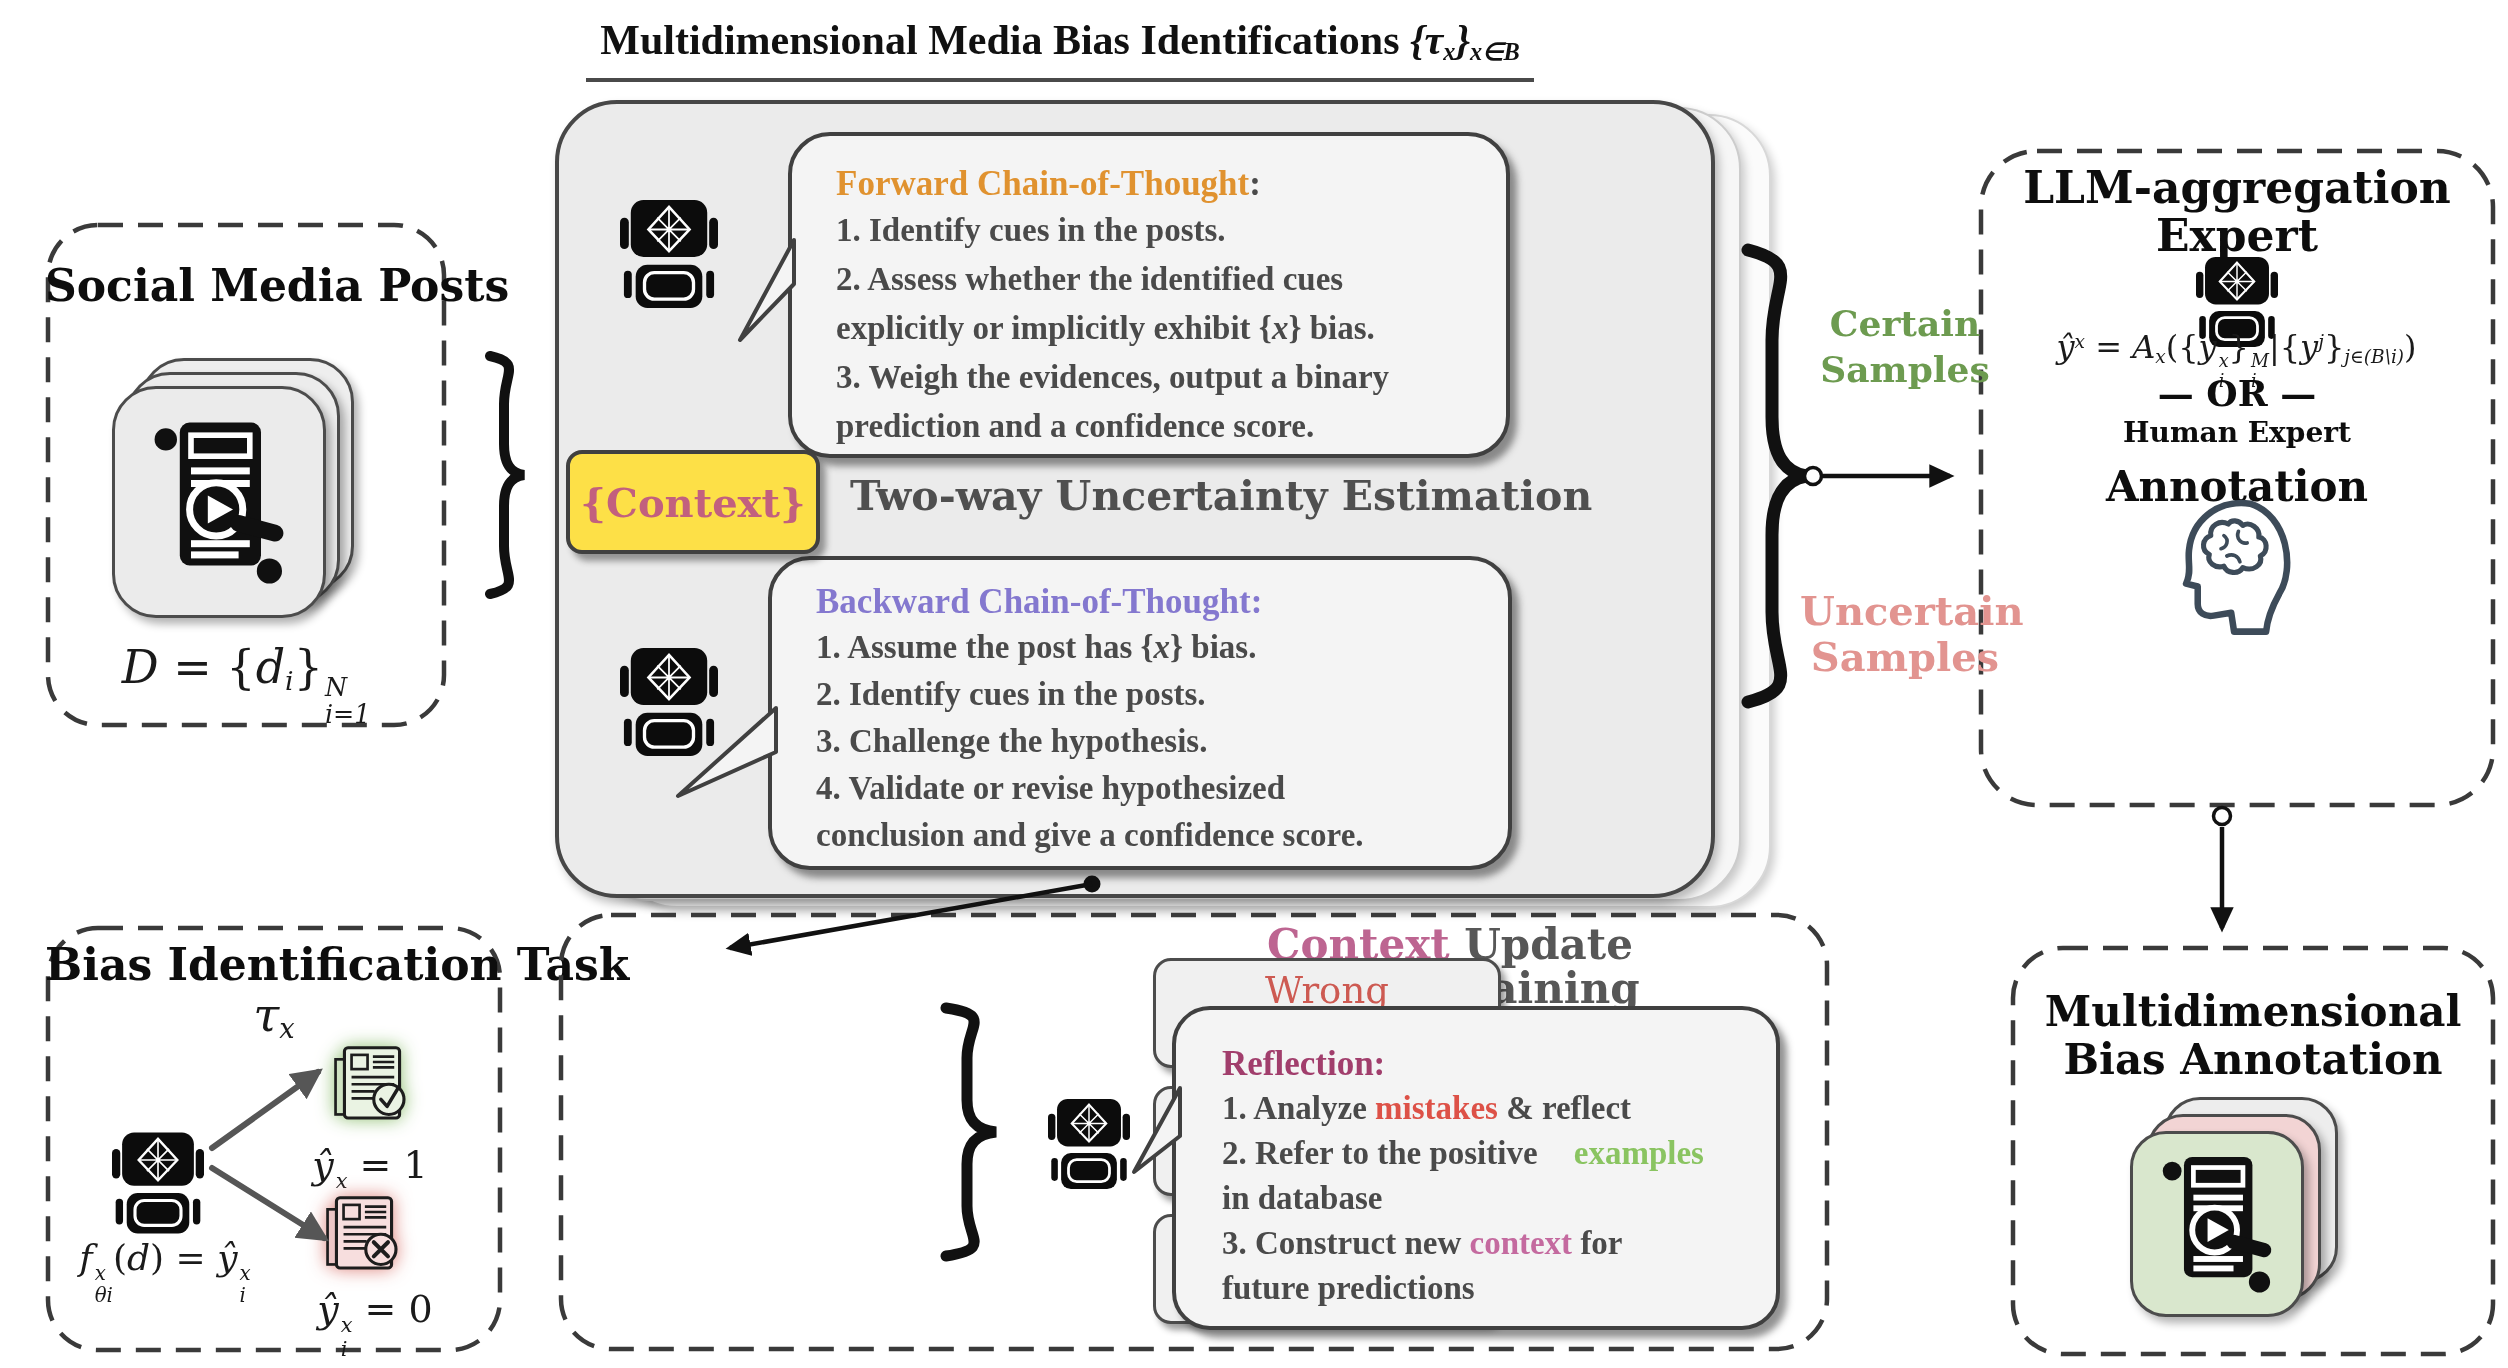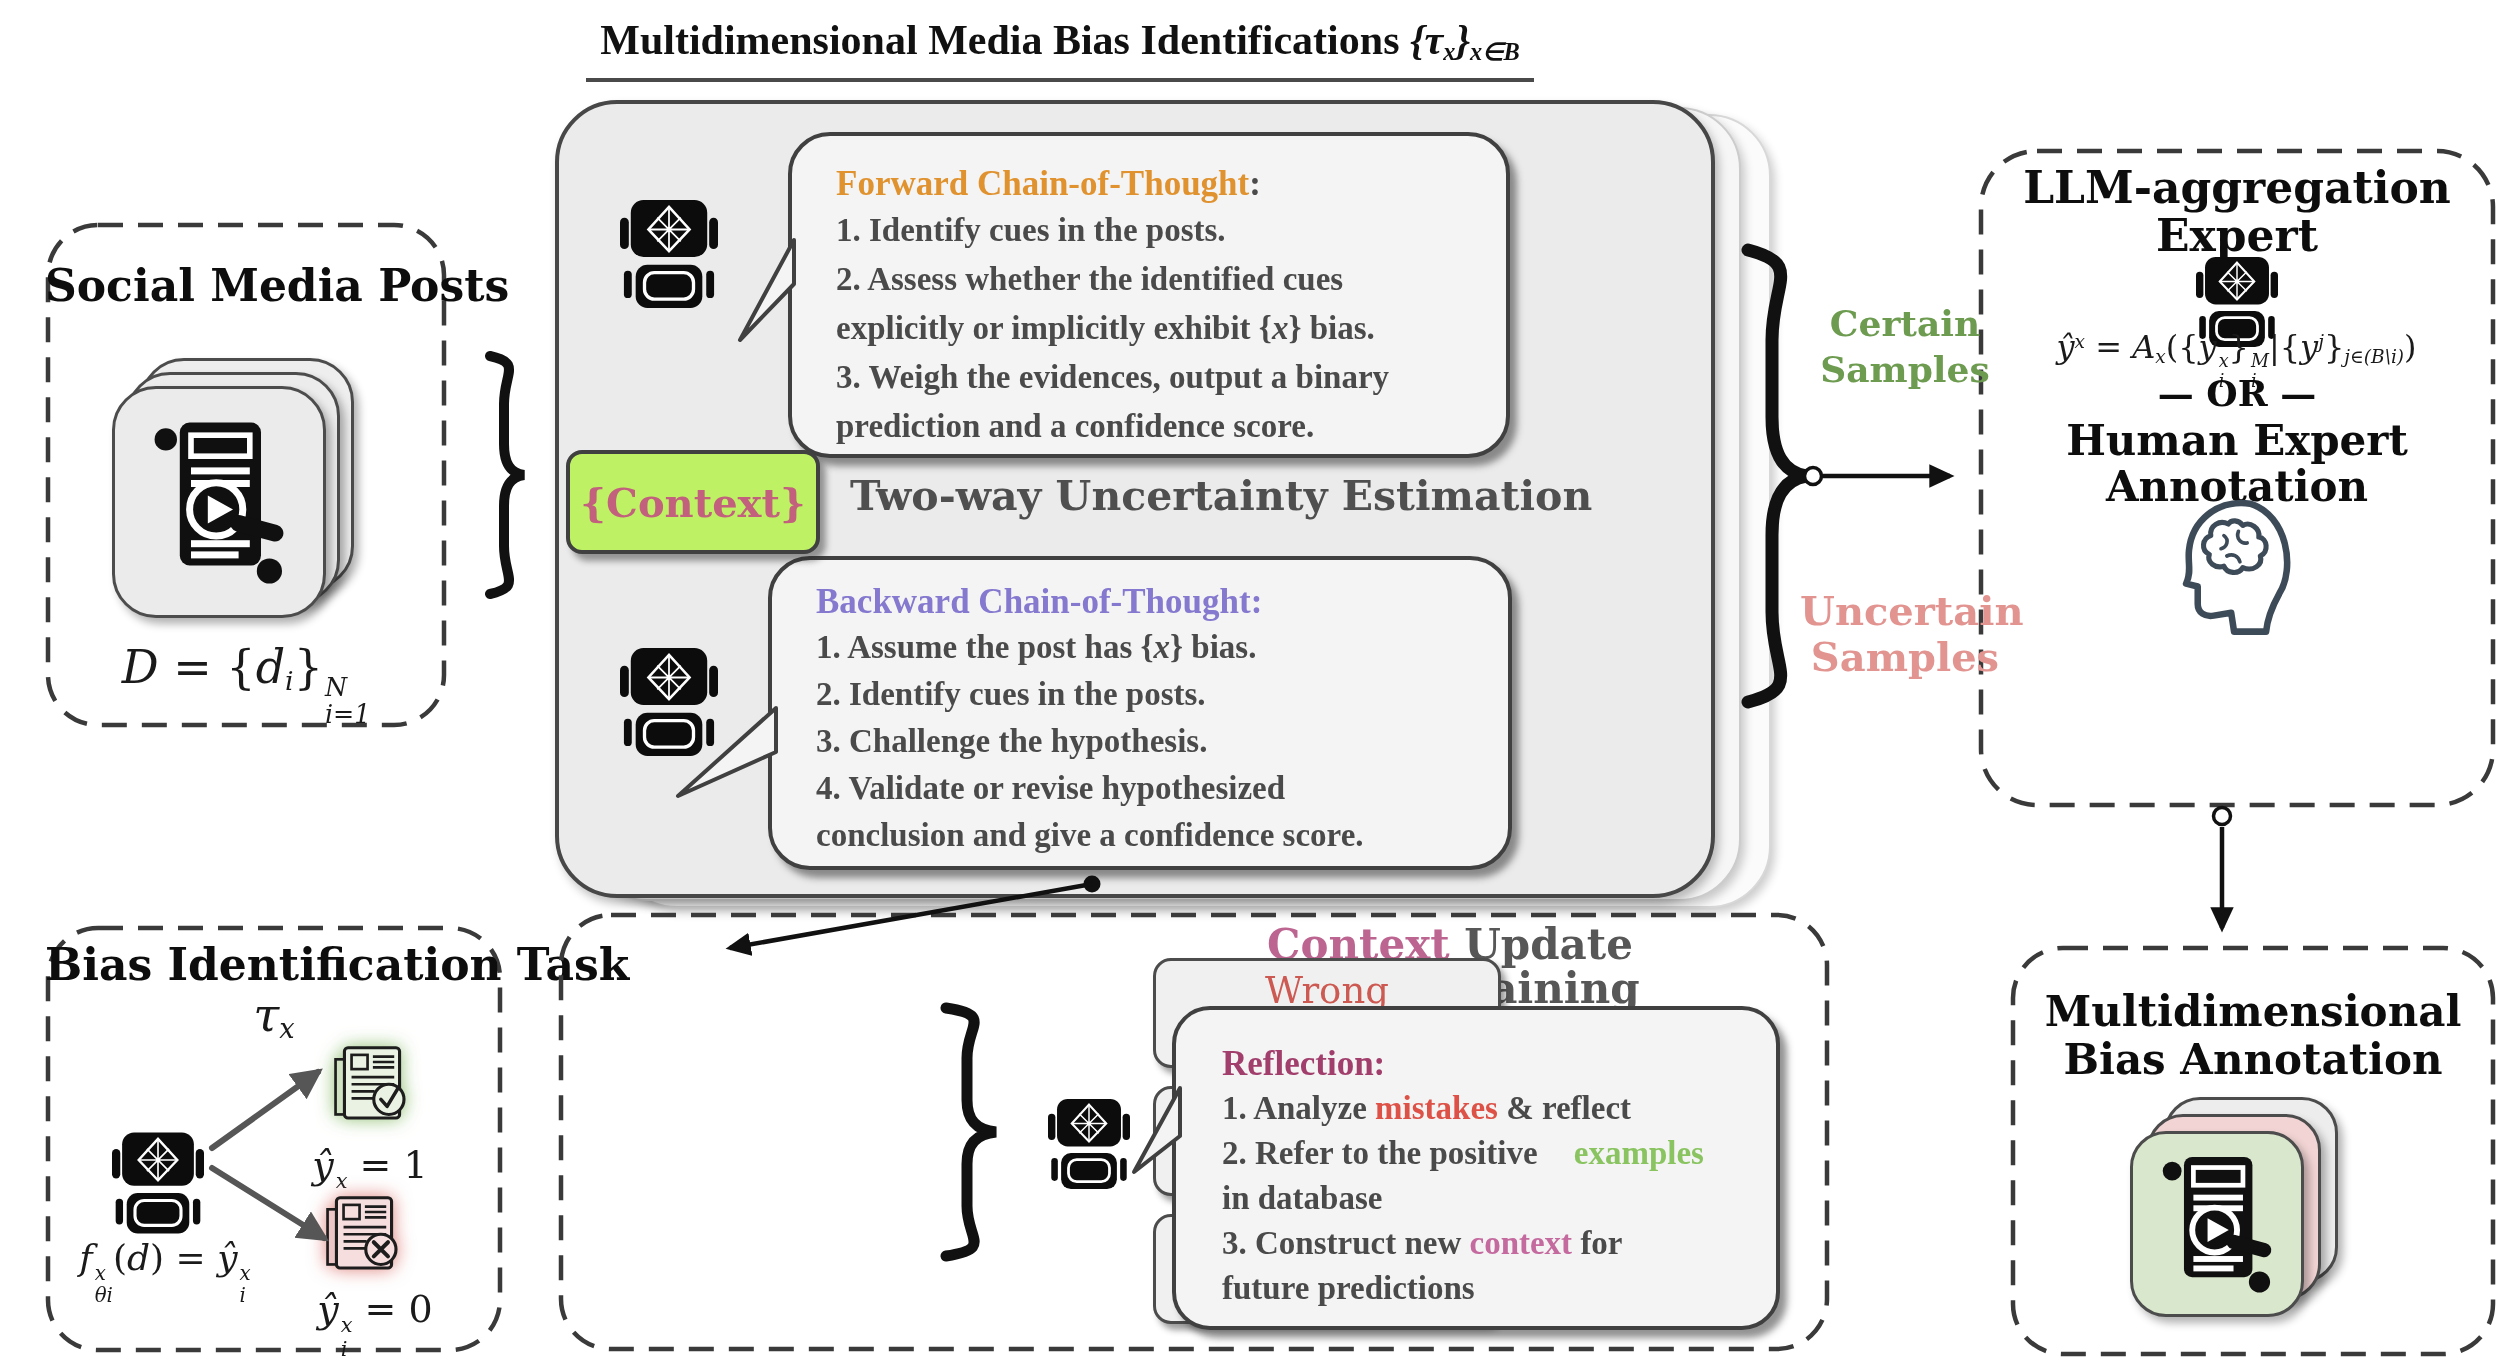--- a/index.html
+++ b/index.html
@@ -13,21 +13,21 @@
   
   .mlayer{position:absolute;width:1152px;height:790px;border-radius:62px;background:#fbfbfb;border:2px solid #d8d8d8;box-shadow:4px 5px 10px rgba(0,0,0,.20)}
   .mfront{position:absolute;width:1152px;height:790px;border-radius:62px;background:#ebebeb;border:4px solid #474747;box-shadow:4px 6px 10px rgba(0,0,0,.25)}
   
   .bubble{position:absolute;background:#f4f4f4;border:4px solid #404040;border-radius:42px;
           box-shadow:7px 8px 7px rgba(40,40,40,.5);color:#4a4a4a;font-weight:bold}
   .bub-head{font-size:35px;line-height:44px;font-weight:bold}
   .bub-line{font-size:33px;line-height:49px;white-space:nowrap;font-weight:bold}
   .tail{position:absolute;overflow:visible}
   
-  .chip{position:absolute;background:#bef264;border:4px solid #404040;border-radius:16px;
+  .chip{position:absolute;background:#fde047;border:4px solid #404040;border-radius:16px;
         box-shadow:6px 7px 6px rgba(40,40,40,.45);display:flex;align-items:center;justify-content:center}
   
   .opt{position:absolute;left:595px;width:342px;height:104px;background:#f0f0f0;border:3.5px solid #4c4c4c;
        border-radius:18px;box-shadow:5px 6px 6px rgba(40,40,40,.45);display:flex;flex-direction:column;
        align-items:center;justify-content:center}
   .opt div{font-family:"DejaVu Serif",serif;font-weight:normal;font-size:37px;line-height:45px}
   
   .card{position:absolute;border:3px solid #4c4c4c;border-radius:44px;box-shadow:5px 6px 9px rgba(0,0,0,.30)}
   
   .math{font-family:"DejaVu Serif",serif;color:#1a1a1a}
@@ -163,21 +163,21 @@
         <use href="#robot"></use>
       </svg>
     <div class="abs ctr math nowrap" style="left:6px;top:180px;width:505px;font-size:32px"><span style="font-style: italic;">ŷ</span><span class="sv-sup" style="font-style: italic;">x</span><span> = </span><span style="font-style: italic;">A</span><span class="sv-sub" style="font-style: italic;">x</span><span>({</span><span style="font-style: italic;">y</span><span class="ss" style="font-style: italic;">
           <span class="up">x</span>
           <span class="dn">i</span>
         </span><span>}</span><span class="ss" style="font-style: italic;">
           <span class="up">M</span>
           <span class="dn">i</span>
         </span><span>|{</span><span style="font-style: italic;">y</span><span class="sv-sup" style="font-style: italic;">j</span><span>}</span><span class="sv-sub" style="font-style: italic;">j∈(B\i)</span><span>)</span></div>
     <div class="abs ctr serifb nowrap" style="left:0;top:224px;width:518px;font-size:36px;color:#0d0d0d">— OR —</div>
-    <div class="abs ctr boxtitle nowrap" style="left:0;top:268px;width:518px;font-size:42px">Human Expert</div>
+    <div class="abs ctr boxtitle nowrap" style="left:0;top:268px;width:518px;font-size:28px">Human Expert</div>
     <div class="abs ctr boxtitle nowrap" style="left:0;top:314px;width:518px;font-size:42px">Annotation</div>
     <svg class="abs" style="left:174px;top:344px" width="170" height="160">
         <use href="#headbrain"></use>
       </svg>
   </div>
 
   <div class="abs" style="left:2010px;top:945px;width:486px;height:412px">
     <svg width="486" height="412">
       <rect x="3" y="3" width="480" height="406" rx="50" fill="none" stroke="#3a3a3a" stroke-width="4.5" stroke-dasharray="25 15"></rect>
     </svg>

